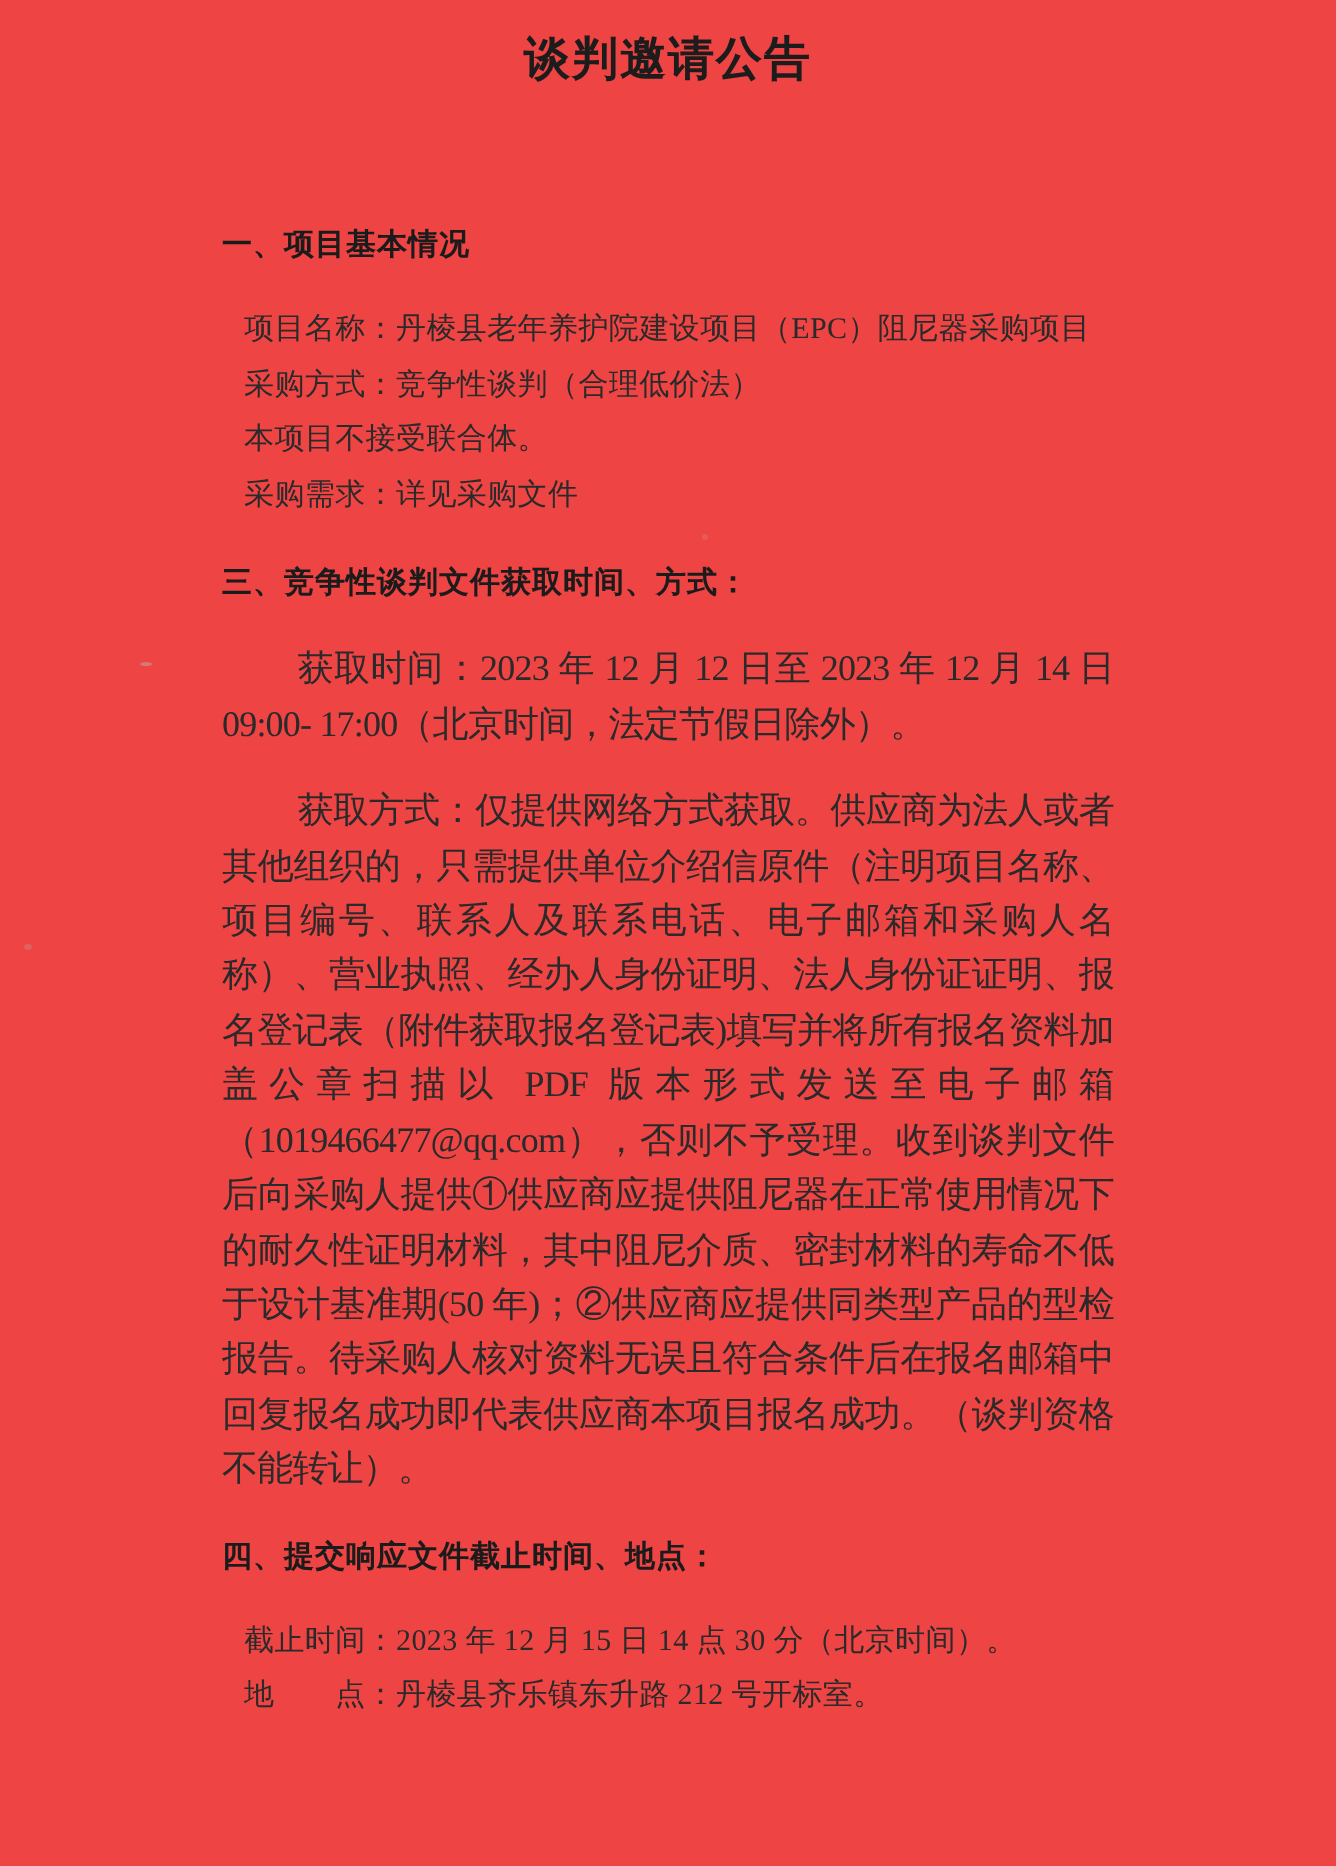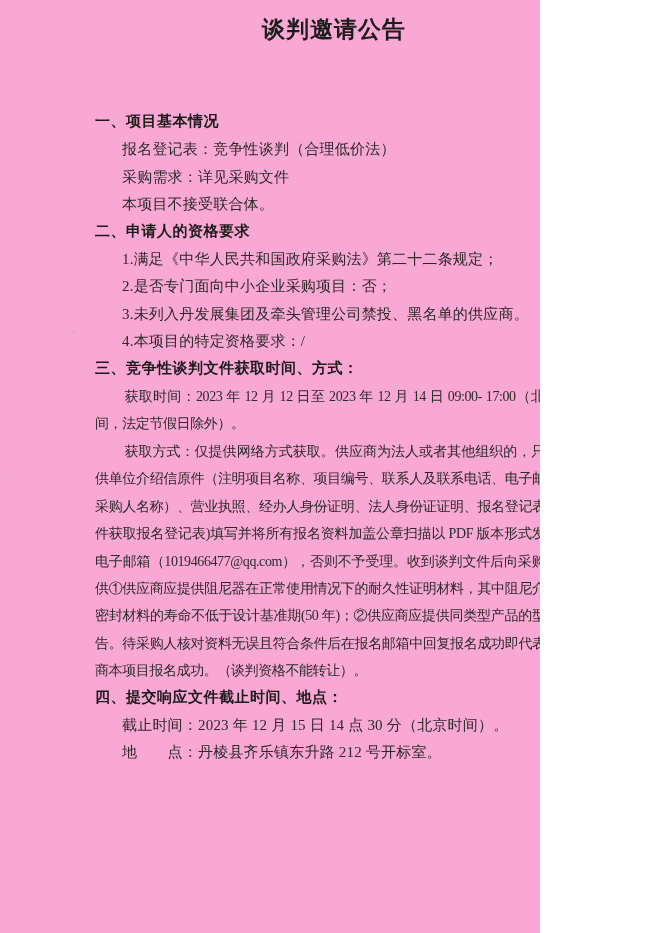--- a/index.html
+++ b/index.html
@@ -1,20 +1,20 @@
 <!DOCTYPE html>
 <html><head>
 <meta charset="utf-8">
 <style>
   html, body { margin: 0; padding: 0; }
   .page {
     position: relative;
-    width: 540px;
+    width: 668px;
     height: 933px;
-    background: #f9a8d4;
+    background: #ef4444;
     overflow: hidden;
     font-family: "Liberation Serif", "DejaVu Serif", serif;
     color: #2a2a2a;
   }
   .doc {
     position: absolute;
     left: 95px;
     top: 0;
     width: 478px;
   }
@@ -22,38 +22,38 @@
     margin: 15px 0 64px 0;
     text-align: center;
     font-family: "Liberation Serif", "DejaVu Serif", serif;
     font-size: 23px;
     font-weight: 700;
     line-height: 30px;
     color: #1c1c1c;
     letter-spacing: 1px;
   }
   .sec-heading {
-    margin: 0;
-    font-family: Liberation Mono, monospace;
+    margin: 16px;
+    font-family: Liberation Sans, sans-serif;
     font-size: 15px;
     font-weight: 700;
     line-height: 27.4px;
     color: #1b1b1b;
     letter-spacing: 0.5px;
   }
   .item {
     margin: 0;
     padding-left: 27px;
     font-size: 15px;
     line-height: 27.4px;
     letter-spacing: 0.2px;
   }
   .para {
-    margin: 0;
-    font-size: 14px;
+    margin: 16px;
+    font-size: 18px;
     line-height: 27.4px;
     letter-spacing: -0.4px;
     text-indent: 2.1em;
     text-align: justify;
   }
   
   .speck {
     position: absolute;
     background: #b9b9b6;
     border-radius: 50%;
@@ -70,32 +70,26 @@
   <div class="speck s1"></div>
   <div class="speck s2"></div>
   <div class="speck s3"></div>
 
   <div class="doc">
 
     <h1 class="title">谈判邀请公告</h1>
 
     <section>
       <h2 class="sec-heading">一、项目基本情况</h2>
-      <p class="item">报名登记表：竞争性谈判（合理低价法）</p>
+      <p class="item">项目名称：丹棱县老年养护院建设项目（EPC）阻尼器采购项目</p>
+      <p class="item">采购方式：竞争性谈判（合理低价法）</p>
+      <p class="item">本项目不接受联合体。</p>
       <p class="item">采购需求：详见采购文件</p>
-      <p class="item">本项目不接受联合体。</p>
     </section>
 
-    <section>
-      <h2 class="sec-heading">二、申请人的资格要求</h2>
-      <p class="item">1.满足《中华人民共和国政府采购法》第二十二条规定；</p>
-      <p class="item">2.是否专门面向中小企业采购项目：否；</p>
-      <p class="item">3.未列入丹发展集团及牵头管理公司禁投、黑名单的供应商。</p>
-      <p class="item">4.本项目的特定资格要求：/</p>
-    </section>
 
     <section>
       <h2 class="sec-heading">三、竞争性谈判文件获取时间、方式：</h2>
       <p class="para">获取时间：2023 年 12 月 12 日至 2023 年 12 月 14 日 09:00- 17:00（北京时间，法定节假日除外）。</p>
       <p class="para">获取方式：仅提供网络方式获取。供应商为法人或者其他组织的，只需提供单位介绍信原件（注明项目名称、项目编号、联系人及联系电话、电子邮箱和采购人名称）、营业执照、经办人身份证明、法人身份证证明、报名登记表（附件获取报名登记表)填写并将所有报名资料加盖公章扫描以 PDF 版本形式发送至电子邮箱（1019466477@qq.com），否则不予受理。收到谈判文件后向采购人提供①供应商应提供阻尼器在正常使用情况下的耐久性证明材料，其中阻尼介质、密封材料的寿命不低于设计基准期(50 年)；②供应商应提供同类型产品的型检报告。待采购人核对资料无误且符合条件后在报名邮箱中回复报名成功即代表供应商本项目报名成功。（谈判资格不能转让）。</p>
     </section>
 
     <section>
       <h2 class="sec-heading">四、提交响应文件截止时间、地点：</h2>
       <p class="item">截止时间：2023 年 12 月 15 日 14 点 30 分（北京时间）。</p>

